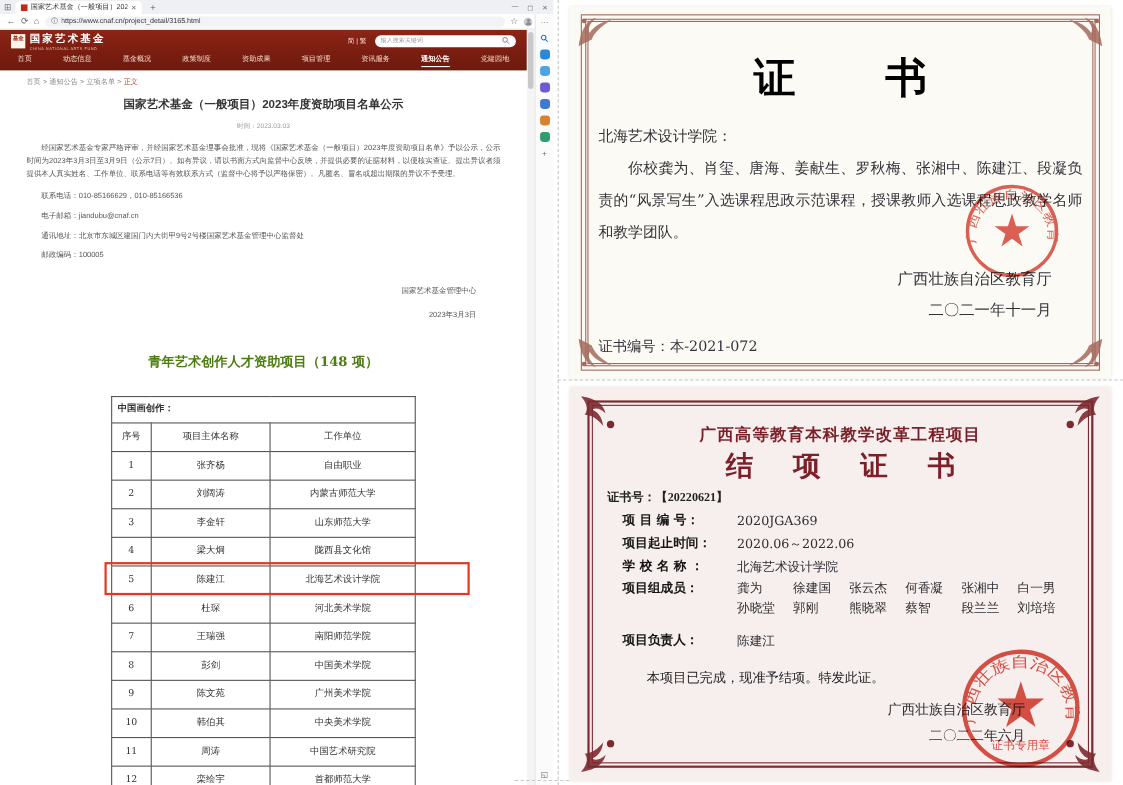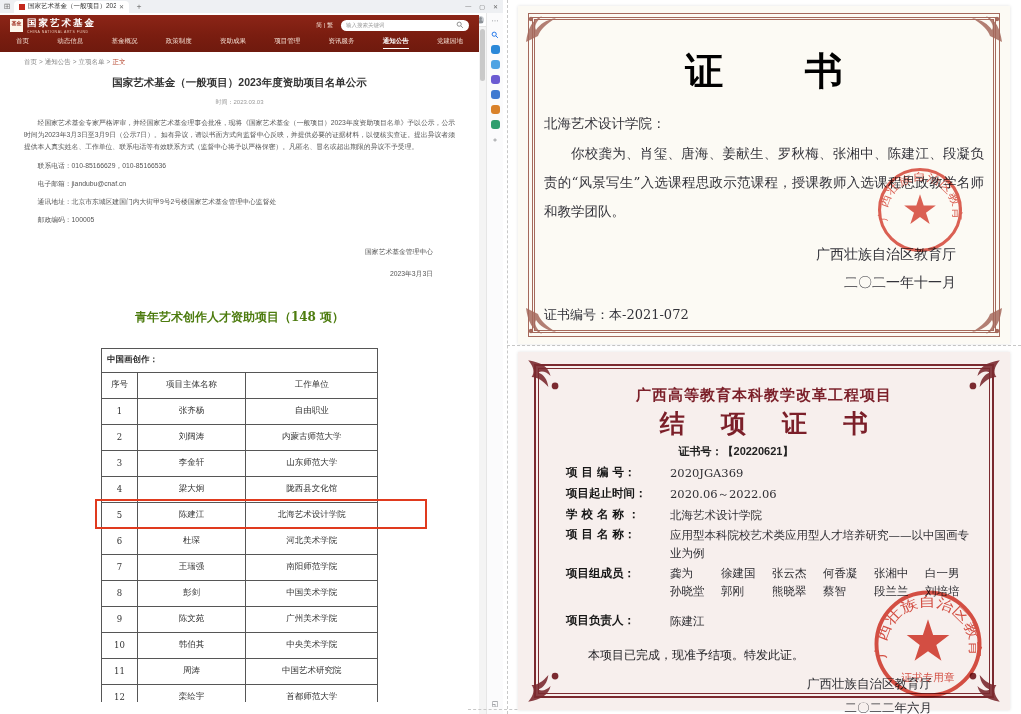--- a/index.html
+++ b/index.html
@@ -19,21 +19,21 @@
   .addressbar { height:14px; background:#fff; border-bottom:1px solid #e3e3e3; display:flex; align-items:center; gap:5px; padding:0 6px; }
   .nav-glyph { font-size:8px; color:#5f6368; }
   .url-pill { flex:1; display:flex; align-items:center; gap:3px; background:#f1f3f4; border-radius:7px; height:10px; padding:0 6px; }
   .url-text { font-size:6.5px; color:#333; white-space:nowrap; overflow:hidden; }
   .url-ico { font-size:6px; color:#5f6368; }
   .avatar { width:8px; height:8px; border-radius:50%; background:#c9cdd2; position:relative; }
   .avatar::before { content:""; position:absolute; left:2.5px; top:1.5px; width:3px; height:3px; border-radius:50%; background:#8b9096; }
   .avatar::after { content:""; position:absolute; left:1.5px; top:4.5px; width:5px; height:3px; border-radius:3px 3px 0 0; background:#8b9096; }
 
   
-  .page { position:absolute; left:0; top:15px; width:479px; height:687px; background:#fff; overflow:hidden; }
+  .page { position:absolute; left:0; top:27px; width:479px; height:687px; background:#fff; overflow:hidden; }
   .site-header { background:linear-gradient(180deg,#8c2517 0%,#7a1d10 55%,#6f1a0e 100%); color:#fff; }
   .hdr-top { display:flex; align-items:center; height:20px; padding:0 10px; }
   .logo-mark { width:13px; height:13px; background:#fdf6ea; color:#9d2b1a; font-size:5px; line-height:6px; text-align:center; font-family:"DejaVu Serif",serif; font-weight:bold; padding-top:1px; }
   .logo-txt { margin-left:4px; }
   .logo-cn { font-family:"DejaVu Serif",serif; font-weight:bold; font-size:9.5px; letter-spacing:2px; }
   .logo-en { font-size:3.5px; color:#e8c7b6; letter-spacing:.5px; }
   .hdr-right { margin-left:auto; display:flex; align-items:center; gap:8px; }
   .lang { font-size:6px; color:#f3ded2; }
   .search-pill { display:flex; align-items:center; width:128px; height:11px; background:#fff; border-radius:6px; padding:0 5px; }
   .search-pill input { flex:1; border:none; outline:none; font-size:5.5px; color:#333; background:transparent; }
@@ -93,21 +93,21 @@
   .sealA { right:46px; top:160px; width:88px; height:88px; }
   .sealB { right:26px; bottom:10px; width:112px; height:112px; opacity:.85; }
 
   
   .certB { position:absolute; left:518px; top:352px; width:492px; height:358px; background:#f7efed; box-shadow:0 0 3px rgba(0,0,0,.12); }
   .frameB1 { position:absolute; inset:12px 16px; border:2px solid #7b2a30; }
   .frameB2 { position:absolute; inset:16px 20px; border:1px solid #7b2a30; }
   .certB-inner { position:absolute; inset:20px 34px; }
   .certB-header { text-align:center; margin-top:14px; font-family:"DejaVu Serif",serif; font-weight:bold; font-size:15px; color:#7b1f29; letter-spacing:1px; }
   .certB-title { text-align:center; margin-top:2px; font-family:"DejaVu Serif",serif; font-weight:bold; font-size:25px; color:#7b1f29; letter-spacing:.55em; text-indent:.55em; }
-  .certB-num { text-align:center; padding-right:56px; margin-top:4px; font-family:Liberation Sans, sans-serif; font-weight:bold; font-size:11px; color:#222; }
+  .certB-num { text-align:left; padding-right:56px; margin-top:4px; font-family:Liberation Serif, serif; font-weight:bold; font-size:11px; color:#222; }
   .fields { margin:6px 0 0 14px; }
   .frow { display:flex; margin-top:3px; }
   .flabel { font-family:"DejaVu Serif",serif; font-weight:bold; font-size:11.5px; color:#151515; width:104px; white-space:pre; flex:0 0 auto; }
   .fvalue { font-family:"DejaVu Serif",serif; font-size:11.5px; color:#2e2e33; width:300px; line-height:1.55; }
   .frow.gap { margin-top:14px; }
   .members { display:grid; grid-template-columns:repeat(6,51px); row-gap:3px; font-family:"DejaVu Serif",serif; font-size:11.5px; color:#2e2e33; }
   .certB-closing { margin:16px 0 0 36px; font-family:"DejaVu Serif",serif; font-size:12px; color:#1e1e22; }
   .certB-issuer { margin-top:8px; text-align:right; padding-right:44px; font-family:"DejaVu Serif",serif; font-size:12.5px; color:#2e2e33; line-height:1.9; }
   .cB-tl { left:8px; top:6px; } .cB-tr { right:8px; top:6px; transform:scaleX(-1); }
   .cB-bl { left:8px; bottom:6px; transform:scaleY(-1); } .cB-br { right:8px; bottom:6px; transform:scale(-1,-1); }
@@ -372,24 +372,20 @@
             <span class="flabel">项 目 编 号：</span>
             <span class="fvalue">2020JGA369</span>
           </div>
         <div class="frow">
             <span class="flabel">项目起止时间：</span>
             <span class="fvalue">2020.06～2022.06</span>
           </div>
         <div class="frow">
             <span class="flabel">学 校 名 称 ：</span>
             <span class="fvalue">北海艺术设计学院</span>
-          </div>
-        <div class="frow">
-            <span class="flabel">项 目 名 称：</span>
-            <span class="fvalue">应用型本科院校艺术类应用型人才培养研究——以中国画专业为例</span>
           </div>
 
         <div class="frow">
             <span class="flabel">项目组成员：</span>
           <span class="members">
             <span>龚为</span>
             <span>徐建国</span>
             <span>张云杰</span>
             <span>何香凝</span>
             <span>张湘中</span>

